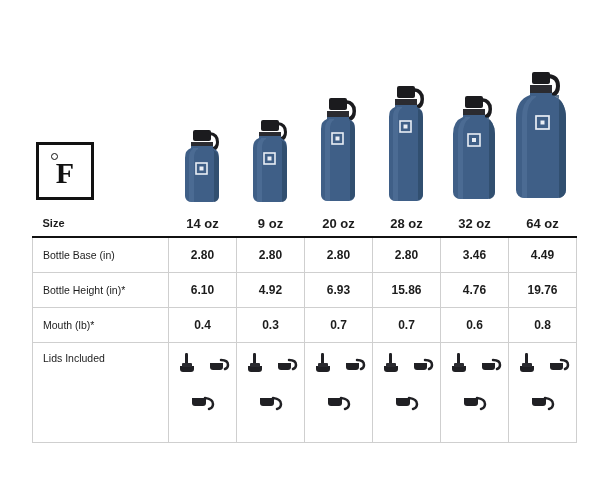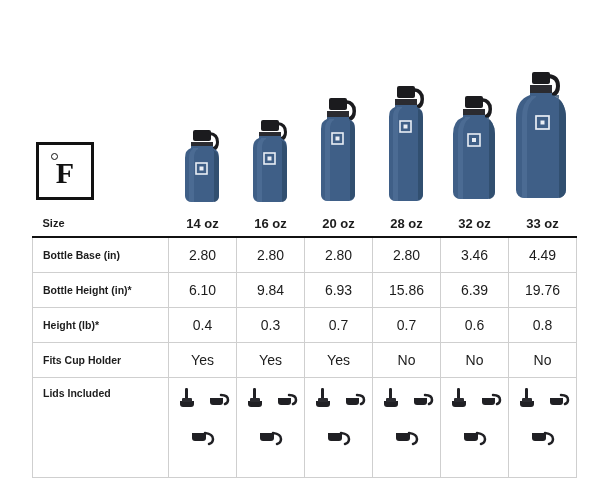--- a/index.html
+++ b/index.html
@@ -102,36 +102,36 @@
     font-size: 10.5px;
     text-align: center;
     padding: 0;
     height: 34px;
     vertical-align: middle;
     color: #1c1c1c;
   }
   table.spec th.row-head, table.spec td.row-head {
     text-align: left;
     padding-left: 10px;
-    font-weight: 700;
+    font-weight: 400;
   }
   table.spec tr.head-row th {
     border: none;
     border-bottom: 2px solid #111111;
     height: 26px;
     font-size: 13px;
     font-weight: 700;
     background: #ffffff;
   }
   table.spec tr.head-row th.row-head {
     font-size: 11px;
   }
   table.spec td.value {
-    font-weight: 400;
-    font-size: 14px;
+    font-weight: 700;
+    font-size: 12px;
   }
   table.spec tr.lids-row td {
     height: 90px;
     vertical-align: top;
   }
   table.spec tr.lids-row td.row-head {
     vertical-align: top;
     padding-top: 9px;
   }
   .lids-wrap {
@@ -267,64 +267,55 @@
         <col class="data-col">
         <col class="data-col">
       <col class="data-col">
         <col class="data-col">
         <col class="data-col">
     </colgroup>
     <thead>
       <tr class="head-row">
         <th class="row-head">Size</th>
         <th>14 oz</th>
-        <th>16 oz</th>
+        <th>9 oz</th>
         <th>20 oz</th>
         <th>28 oz</th>
         <th>32 oz</th>
-        <th>33 oz</th>
+        <th>64 oz</th>
       </tr>
     </thead>
     <tbody>
       <tr>
         <td class="row-head">Bottle Base (in)</td>
         <td class="value">2.80</td>
         <td class="value">2.80</td>
         <td class="value">2.80</td>
         <td class="value">2.80</td>
         <td class="value">3.46</td>
         <td class="value">4.49</td>
       </tr>
       <tr>
         <td class="row-head">Bottle Height (in)*</td>
         <td class="value">6.10</td>
-        <td class="value">9.84</td>
+        <td class="value">4.92</td>
         <td class="value">6.93</td>
         <td class="value">15.86</td>
-        <td class="value">6.39</td>
+        <td class="value">4.76</td>
         <td class="value">19.76</td>
       </tr>
       <tr>
-        <td class="row-head">Height (lb)*</td>
+        <td class="row-head">Mouth (lb)*</td>
         <td class="value">0.4</td>
         <td class="value">0.3</td>
         <td class="value">0.7</td>
         <td class="value">0.7</td>
         <td class="value">0.6</td>
         <td class="value">0.8</td>
       </tr>
-      <tr>
-        <td class="row-head">Fits Cup Holder</td>
-        <td class="value">Yes</td>
-        <td class="value">Yes</td>
-        <td class="value">Yes</td>
-        <td class="value">No</td>
-        <td class="value">No</td>
-        <td class="value">No</td>
-      </tr>
 
       <tr class="lids-row">
         <td class="row-head">Lids Included</td>
 
         <td>
           <div class="lids-wrap">
             <div class="lid-item">
               <svg width="24" height="30" viewBox="0 0 24 30">
                   <rect x="10" y="2" width="3" height="11" rx="1.2" fill="#202024"></rect>
                   <path d="M5 15 h14 v3 a3 3 0 0 1 -3 3 h-8 a3 3 0 0 1 -3 -3 z" fill="#202024"></path>

